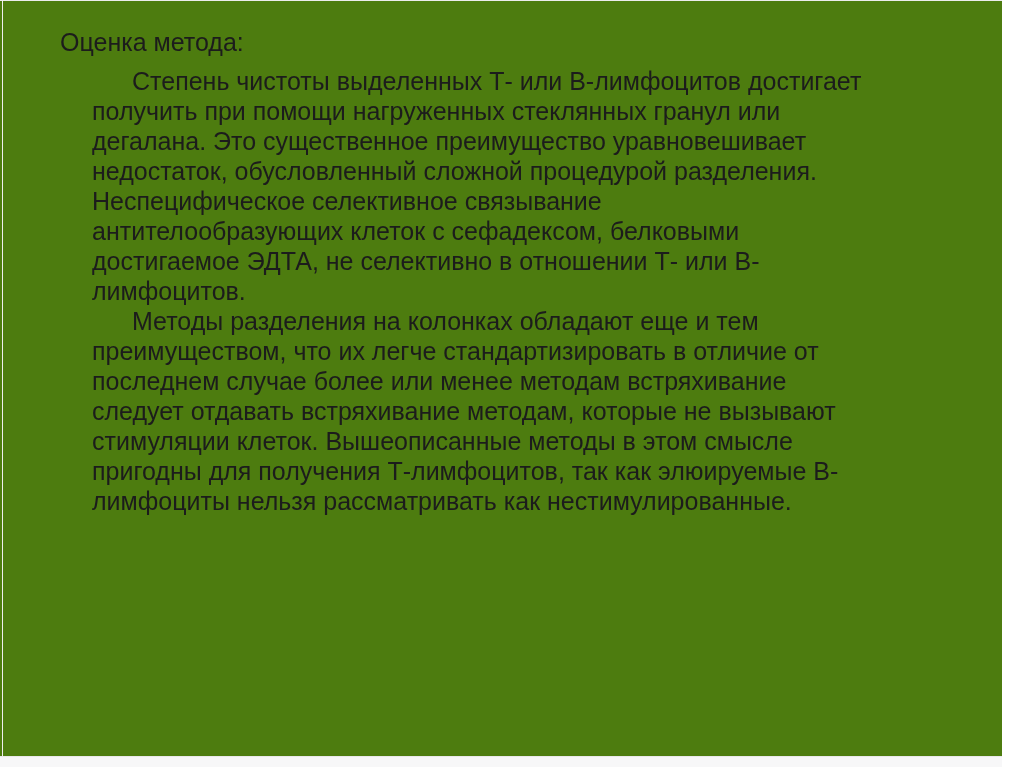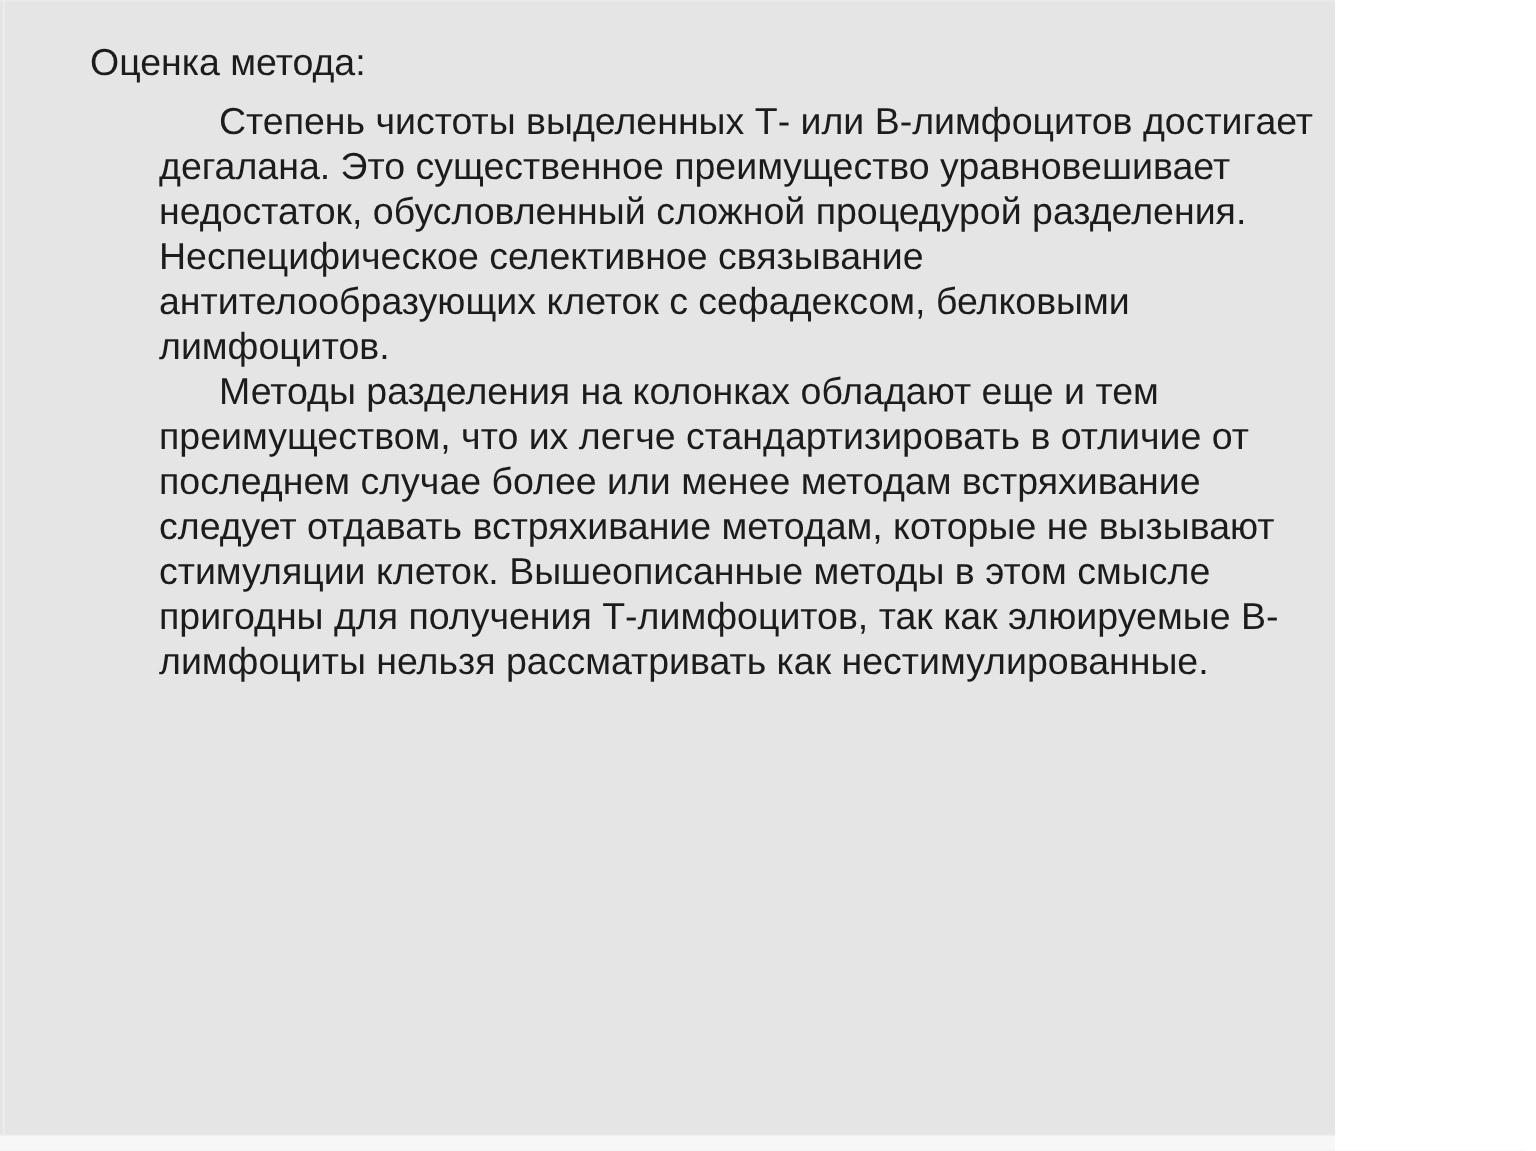--- a/index.html
+++ b/index.html
@@ -2,26 +2,25 @@
 <html><head>
 <meta charset="utf-8">
 <style>
   html, body {
     margin: 0;
     padding: 0;
     background: #ffffff;
   }
   .page {
     position: relative;
-    width: 868px;
+    width: 1002px;
     height: 767px;
-    background: #e5e5e5;
+    background: #4d7c0f;
     overflow: hidden;
     font-family: "Liberation Sans", "DejaVu Sans", sans-serif;
-    padding-left: 22px;
   }
   
   .edge-top {
     position: absolute;
     left: 0; top: 0;
     width: 1024px; height: 1px;
     background: #ececec;
   }
   .edge-left {
     position: absolute;
@@ -49,21 +48,21 @@
     width: 930px;
     color: #1c1c1c;
     font-size: 25px;
     line-height: 30px;
   }
   .slide-title {
     white-space: nowrap;
     margin-bottom: 9px;
   }
   .paragraph {
-    margin-left: 46px;
+    margin-left: 32px;
   }
   .line {
     white-space: nowrap;
   }
   .line.first {
     text-indent: 40px;
   }
 </style>
 </head>
 <body>
@@ -71,24 +70,26 @@
 <div class="page">
   <div class="edge-top"></div>
   <div class="edge-left"></div>
   <div class="edge-right"></div>
 
   <div class="slide-content">
     <div class="slide-title">Оценка метода:</div>
     <div>
         <div class="paragraph">
           <div class="line first">Степень чистоты выделенных Т- или В-лимфоцитов достигает</div>
+          <div class="line">получить при помощи нагруженных стеклянных гранул или</div>
           <div class="line">дегалана. Это существенное преимущество уравновешивает</div>
           <div class="line">недостаток, обусловленный сложной процедурой разделения.</div>
           <div class="line">Неспецифическое селективное связывание</div>
           <div class="line">антителообразующих клеток с сефадексом, белковыми</div>
+          <div class="line">достигаемое ЭДТА, не селективно в отношении Т- или В-</div>
           <div class="line">лимфоцитов.</div>
         </div>
         <div class="paragraph">
           <div class="line first">Методы разделения на колонках обладают еще и тем</div>
           <div class="line">преимуществом, что их легче стандартизировать в отличие от</div>
           <div class="line">последнем случае более или менее методам встряхивание</div>
           <div class="line">следует отдавать встряхивание методам, которые не вызывают</div>
           <div class="line">стимуляции клеток. Вышеописанные методы в этом смысле</div>
           <div class="line">пригодны для получения Т-лимфоцитов, так как элюируемые В-</div>
           <div class="line">лимфоциты нельзя рассматривать как нестимулированные.</div>

